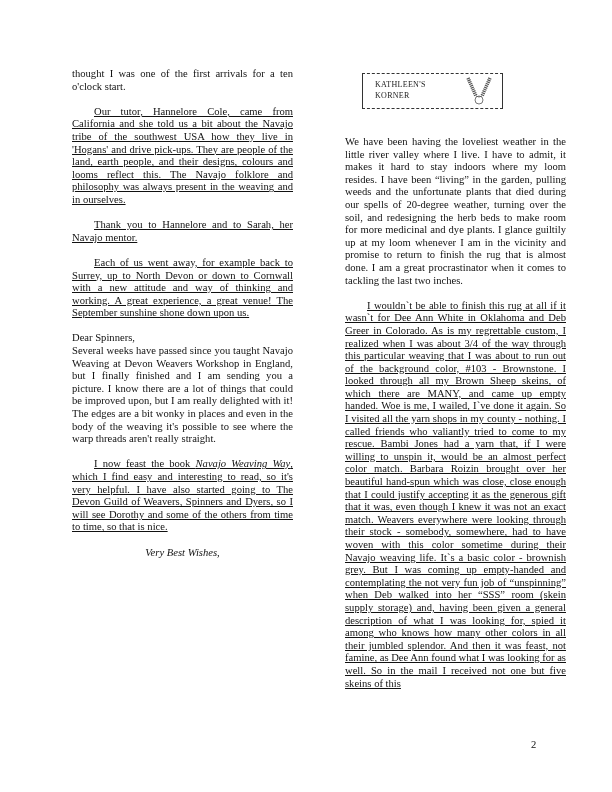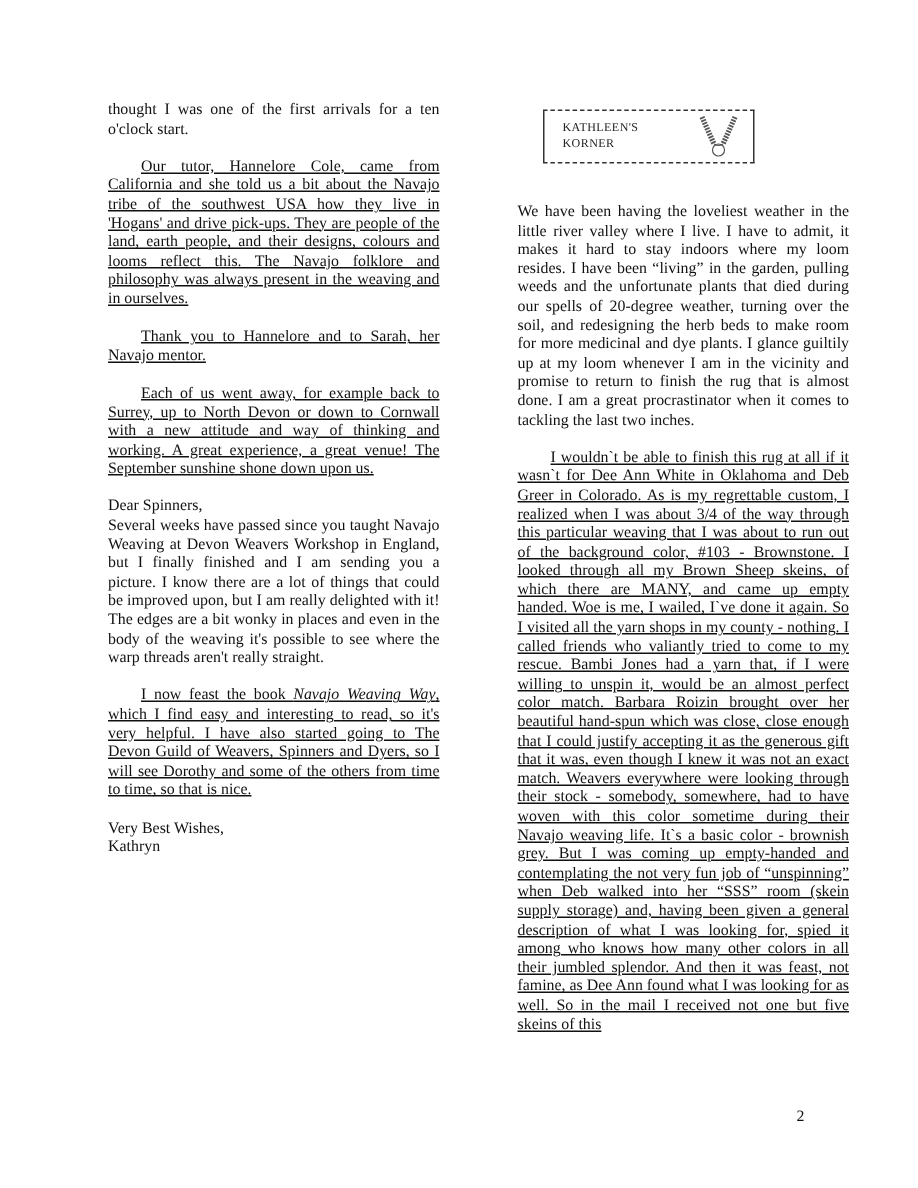--- a/index.html
+++ b/index.html
@@ -7,21 +7,21 @@
          font-family: "Liberation Serif", "DejaVu Serif", serif; color: #111; }
   .col { position: absolute; top: 68px; width: 221px; font-size: 10.6px; line-height: 12.6px; }
   .col-left { left: 72px; }
   .col-right { left: 321px; top: 136px; margin-left: 24px; }
   p { margin: 0 0 12.6px 0; text-align: justify; }
   p.indent { text-indent: 22px; text-decoration: underline; }
   p.noindent { text-indent: 0; }
   .center { text-align: center; }
   .italic { font-style: italic; }
   .sig { margin-top: 24px; margin-bottom: 24px; }
-  .closing { margin: 0; }
+  .closing { text-align: center; font-style: italic; margin: 12px; }
   .salutation { margin: 0; text-align: left; }
   .header-box { position: absolute; left: 362px; top: 73px; width: 139px; height: 34px;
                 border-top: 1.5px dashed #333; border-bottom: 1.5px dashed #333;
                 border-left: 1.5px solid #333; border-right: 1.5px solid #333; }
   .header-text { position: absolute; left: 12px; top: 5px; font-family: Liberation Serif, serif;
                  font-size: 8px; line-height: 11px; letter-spacing: 0.3px; color: #222; }
   .header-icon { position: absolute; right: 8px; top: 2px; width: 30px; height: 30px; }
   .page-number { position: absolute; left: 531px; top: 739px; font-size: 10.6px; }
 </style>
 </head>
@@ -29,21 +29,20 @@
 
 <div class="col col-left">
   <p class="noindent">thought I was one of the first arrivals for a ten o'clock start.</p>
   <p class="indent">Our tutor, Hannelore Cole, came from California and she told us a bit about the Navajo tribe of the southwest USA how they live in 'Hogans' and drive pick-ups.  They are people of the land, earth people, and their designs, colours and looms reflect this.  The Navajo folklore and philosophy was always present in the weaving and in ourselves.</p>
   <p class="indent">Thank you to Hannelore and to Sarah, her Navajo mentor.</p>
   <p class="indent">Each of us went away, for example back to Surrey, up to North Devon or down to Cornwall with a new attitude and way of thinking and working.  A great experience, a great venue! The September sunshine shone down upon us.</p>
   <p class="salutation">Dear Spinners,</p>
   <p class="noindent">Several weeks have passed since you taught Navajo Weaving at Devon Weavers Workshop in England, but I finally finished and I am sending you a picture.  I know there are a lot of things that could be improved upon, but I am really delighted with it! The edges are a bit wonky in places and even in the body of the weaving it's possible to see where the warp threads aren't really straight.</p>
   <p class="indent"><span>I now feast the book </span><span class="italic">Navajo Weaving Way</span><span>, which I find easy and interesting to read, so it's very helpful. I have also started going to The Devon Guild of Weavers, Spinners and Dyers, so I will see Dorothy and some of the others from time to time, so that is nice.</span></p>
   <p class="closing">Very Best Wishes,</p>
-  <p class="closing">Kathryn</p>
 </div>
 
 <div class="header-box">
   <div class="header-text">
     <div>KATHLEEN'S</div>
     <div>KORNER</div>
   </div>
   <svg class="header-icon" viewBox="0 0 30 30">
     <g stroke="#555" stroke-width="0.8" fill="none">
       <path d="M4 2 L12 20" stroke-width="3.5" stroke-dasharray="1.2 0.8"></path>

